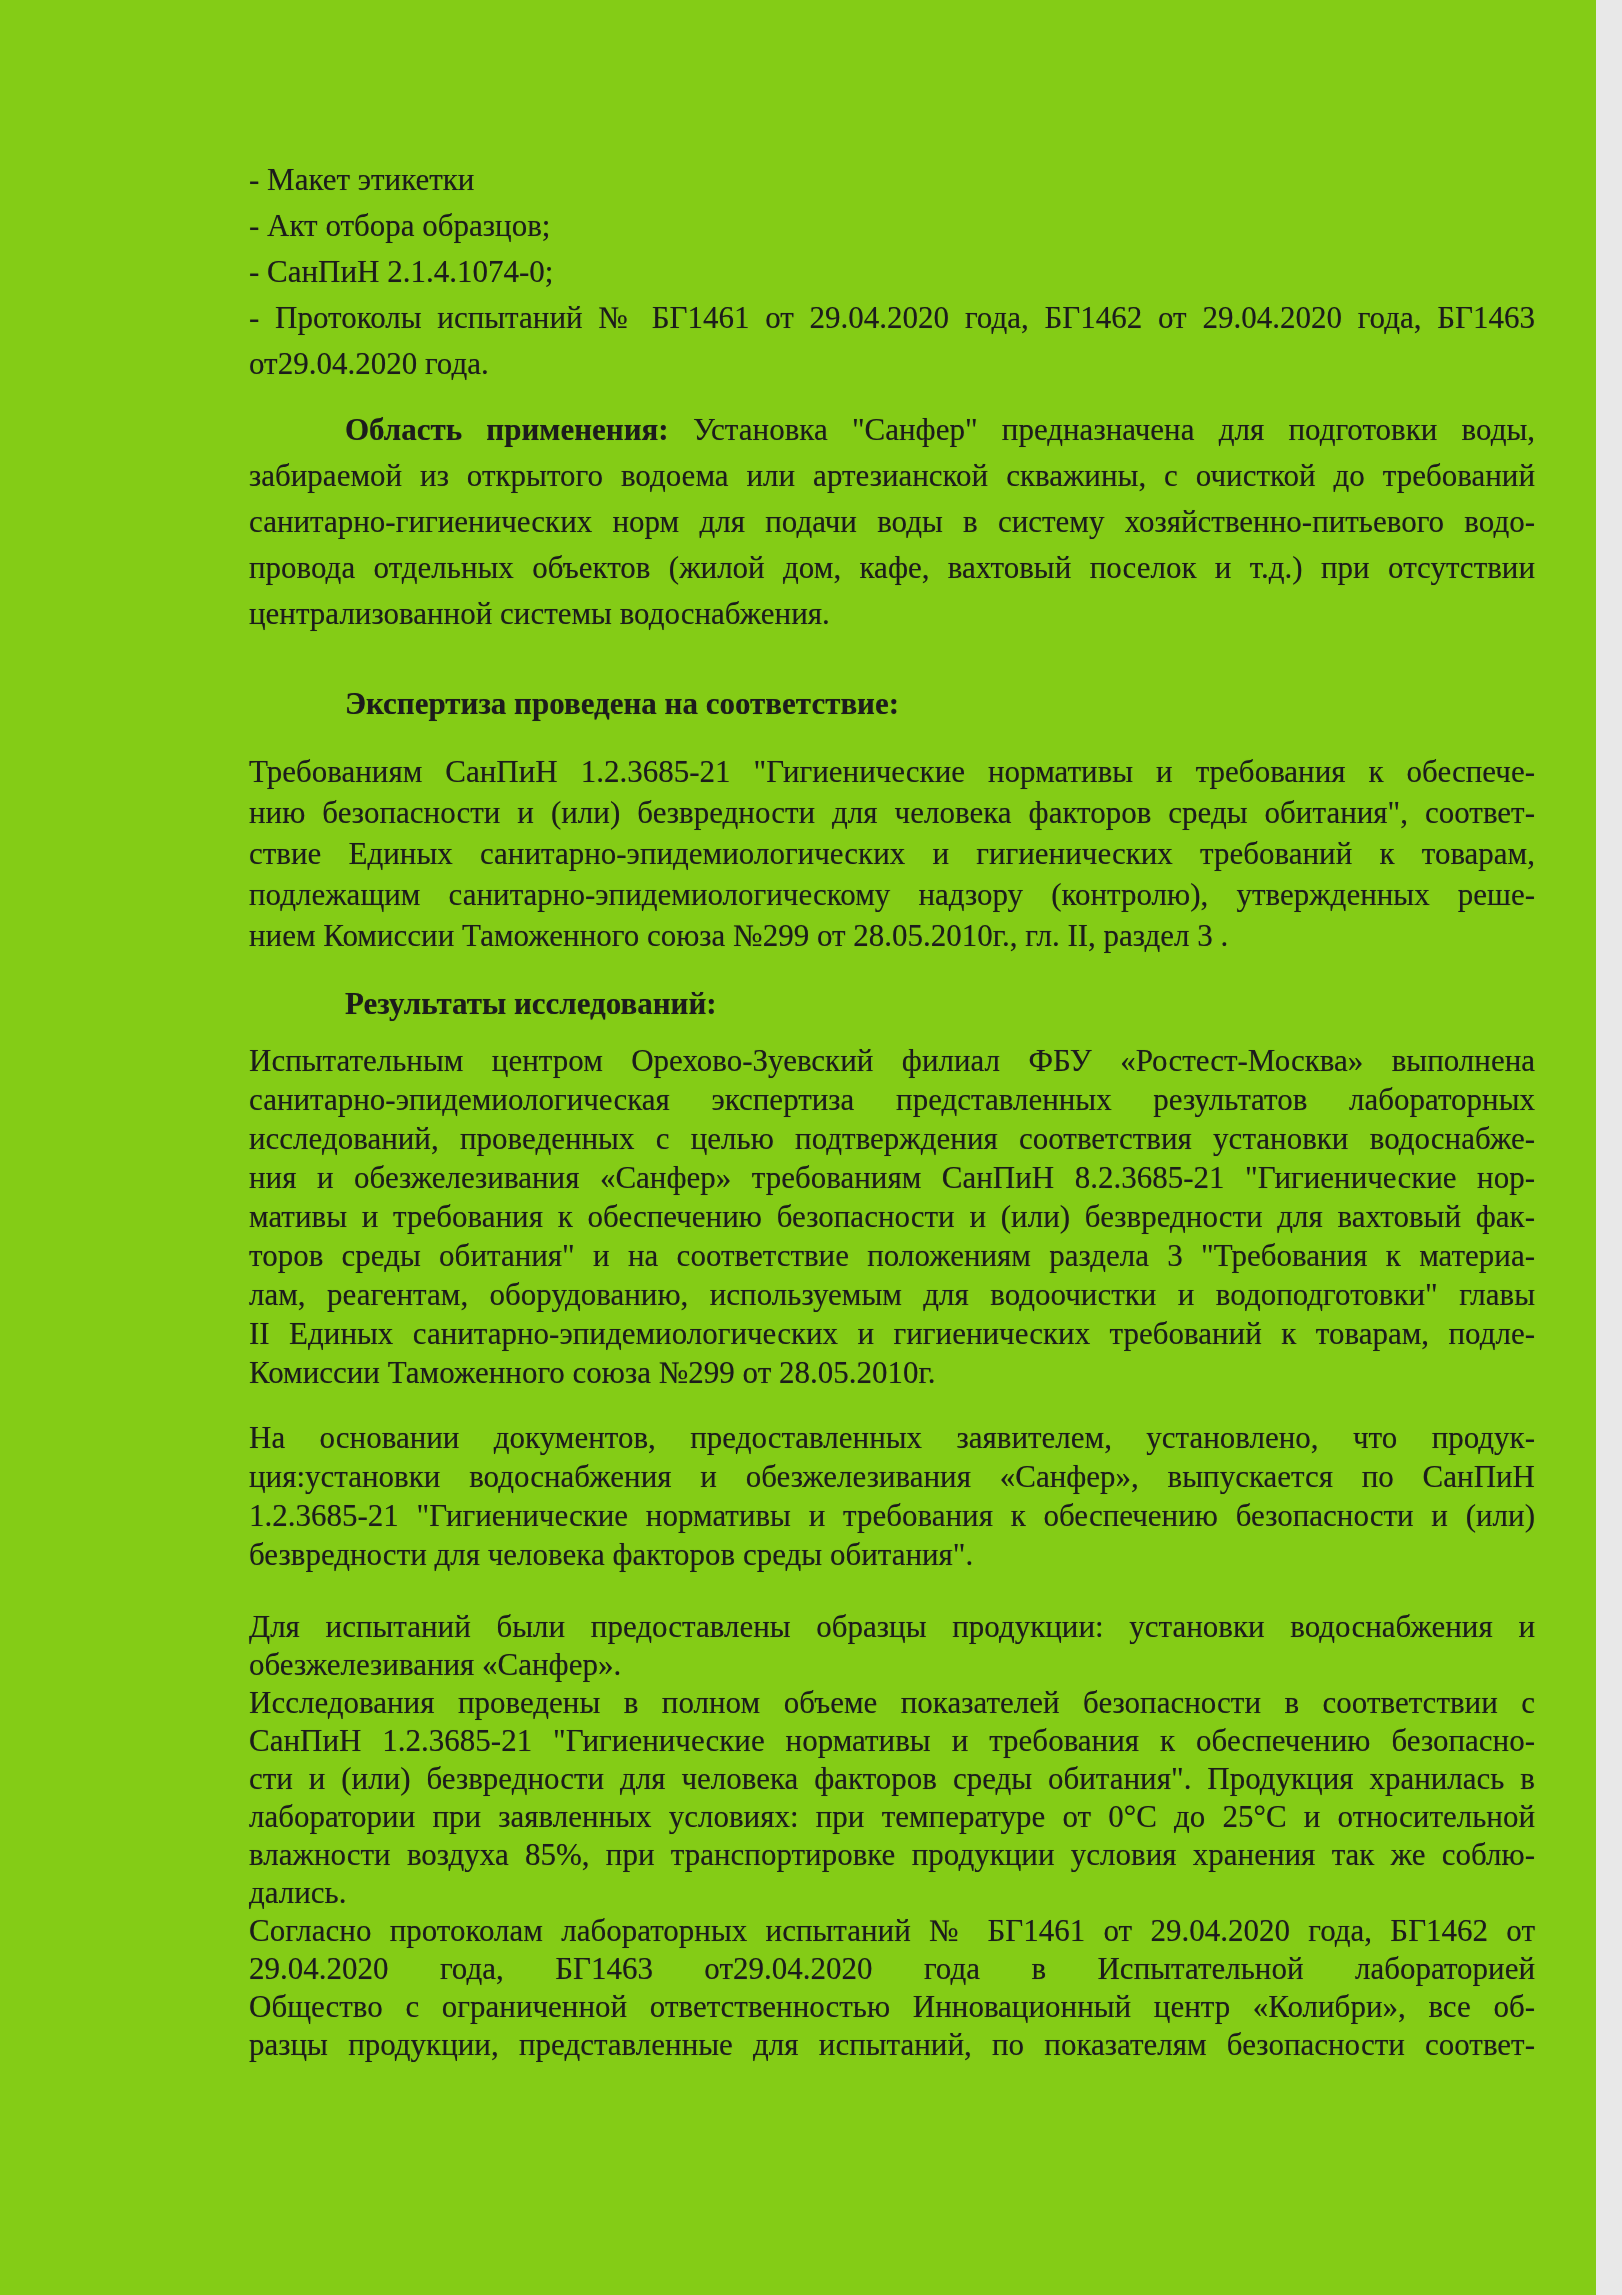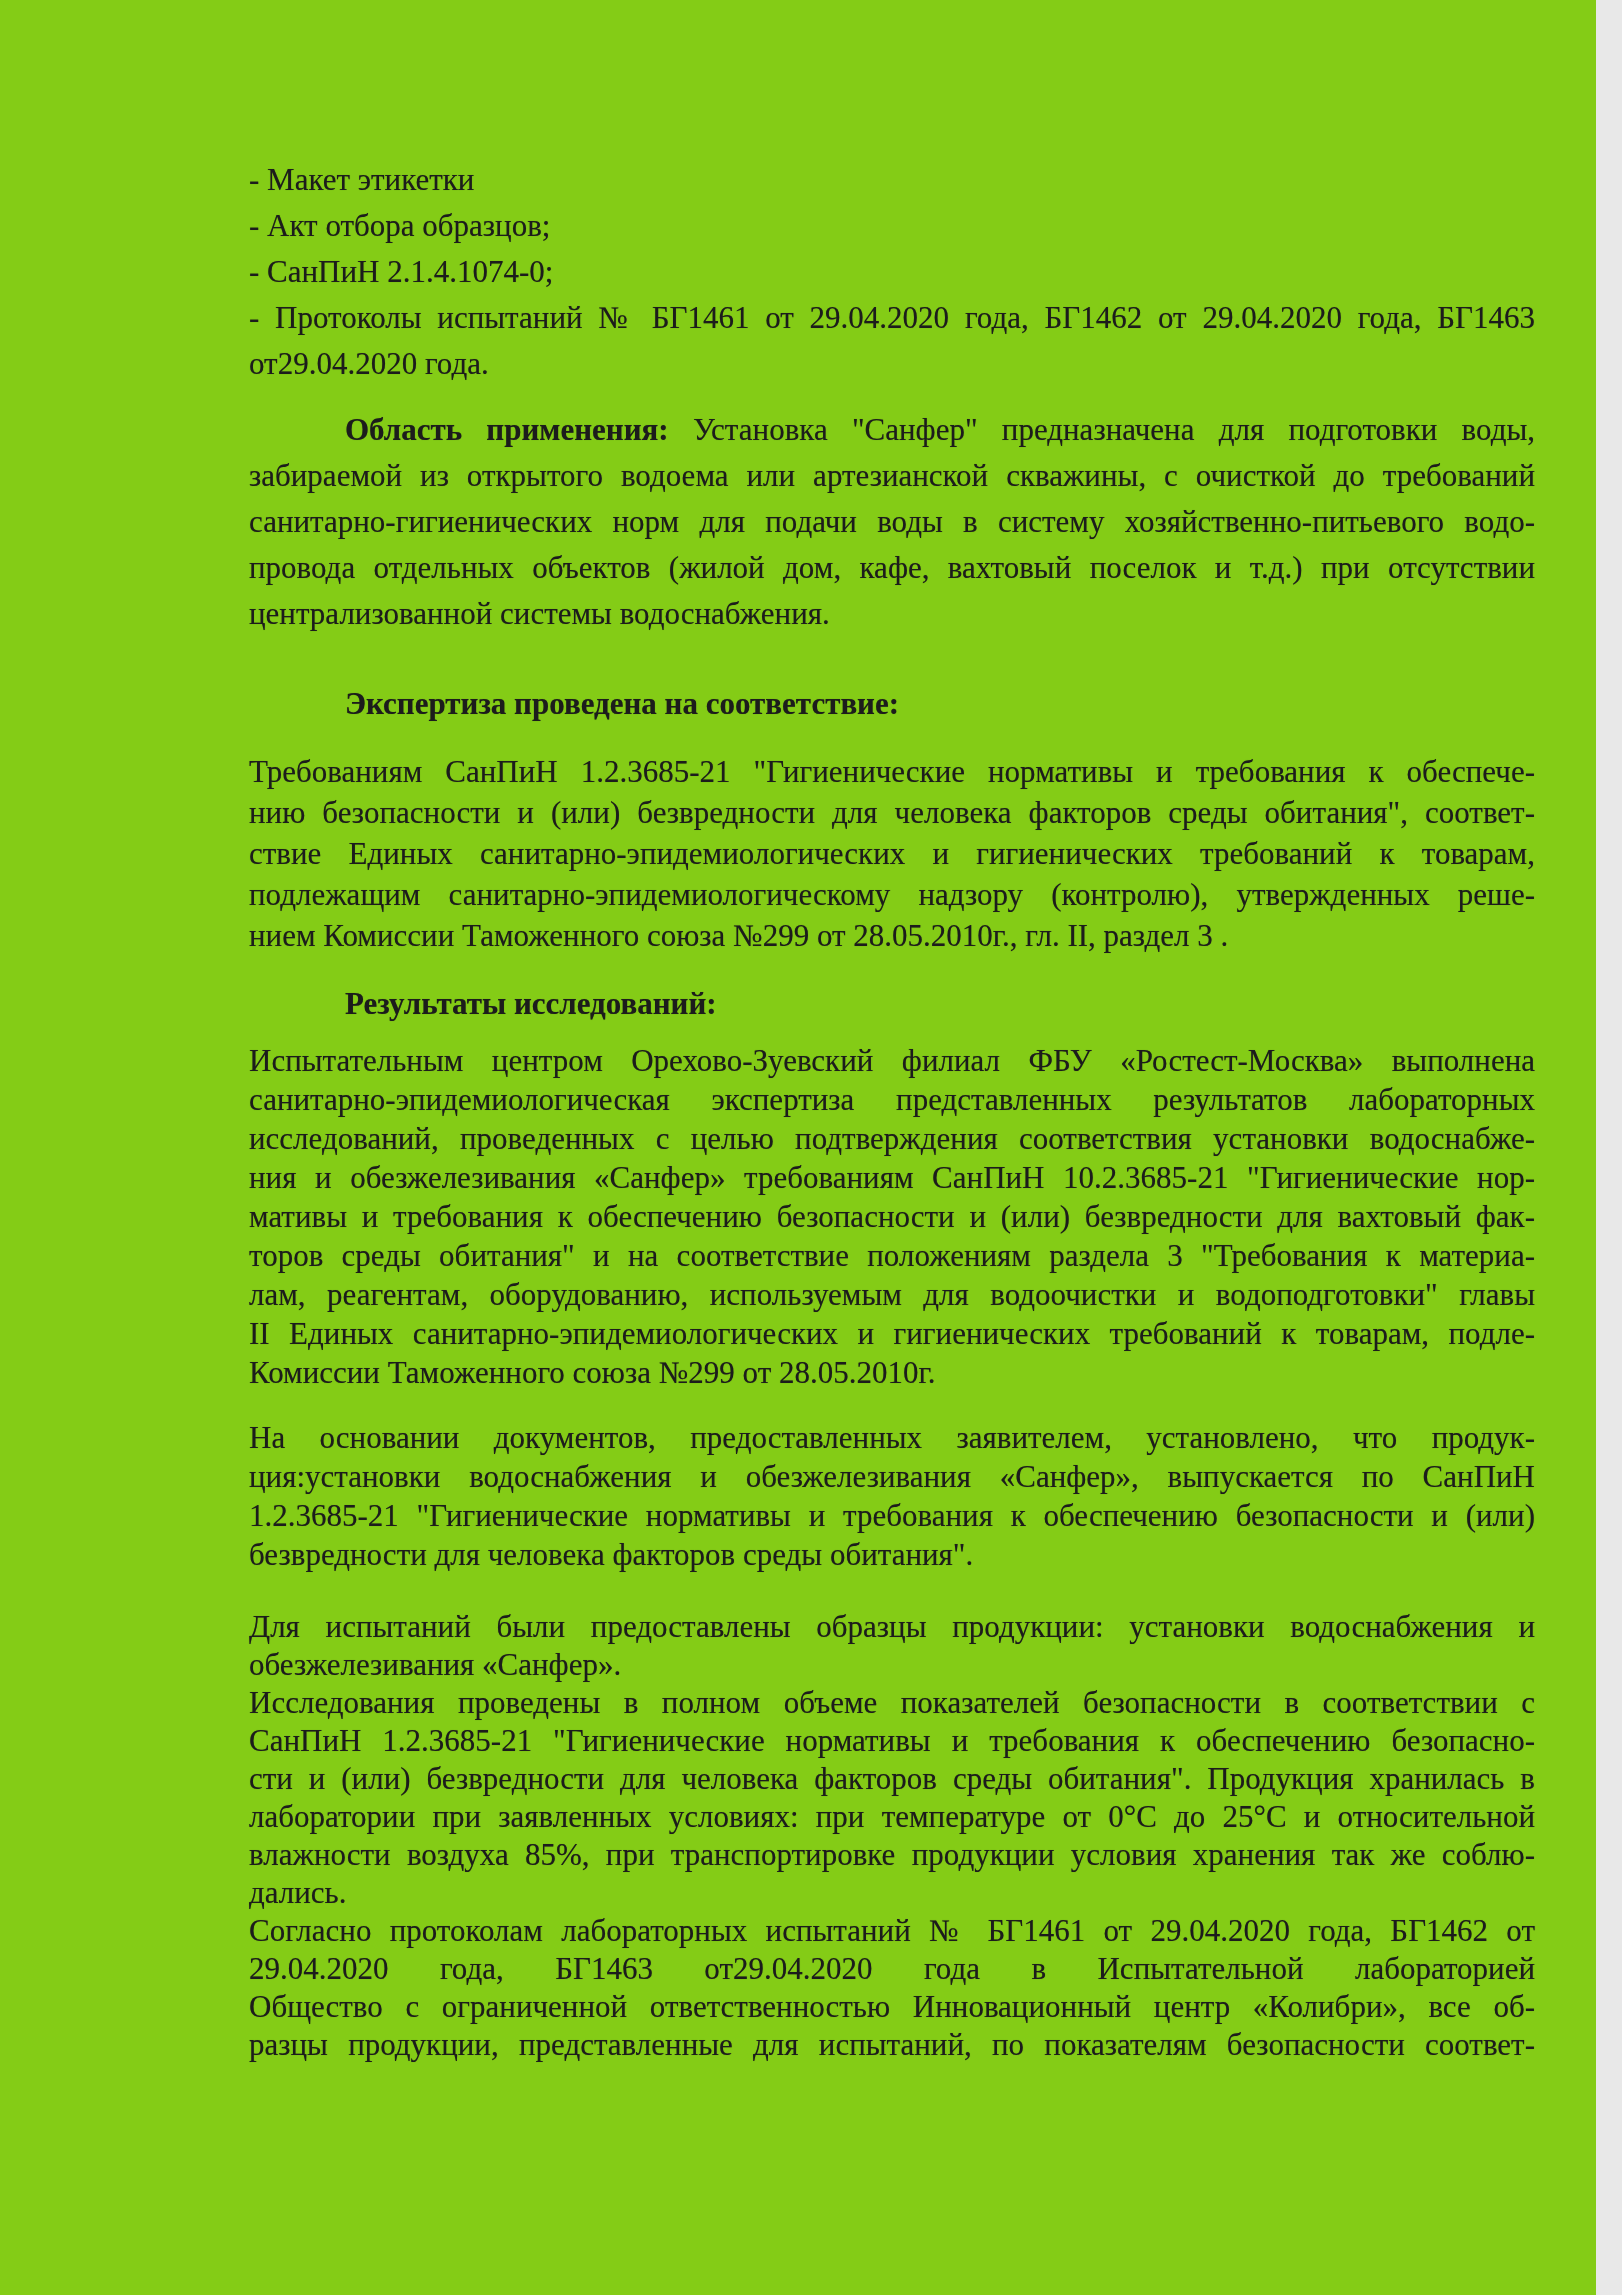--- a/index.html
+++ b/index.html
@@ -76,21 +76,21 @@
       <div class="ln j">подлежащим санитарно-эпидемиологическому надзору (контролю), утвержденных реше-</div>
       <div class="ln">нием Комиссии Таможенного союза №299 от 28.05.2010г., гл. II, раздел 3 .</div>
     </div>
 
     <div class="block bold ind ln" id="h-res">Результаты исследований:</div>
 
     <div class="block" id="results">
       <div class="ln j">Испытательным центром Орехово-Зуевский филиал ФБУ «Ростест-Москва» выполнена</div>
       <div class="ln j">санитарно-эпидемиологическая экспертиза представленных результатов лабораторных</div>
       <div class="ln j">исследований, проведенных с целью подтверждения соответствия установки водоснабже-</div>
-      <div class="ln j">ния и обезжелезивания «Санфер» требованиям СанПиН 10.2.3685-21 "Гигиенические нор-</div>
+      <div class="ln j">ния и обезжелезивания «Санфер» требованиям СанПиН 8.2.3685-21 "Гигиенические нор-</div>
       <div class="ln j">мативы и требования к обеспечению безопасности и (или) безвредности для вахтовый фак-</div>
       <div class="ln j">торов среды обитания" и на соответствие положениям раздела 3 "Требования к материа-</div>
       <div class="ln j">лам, реагентам, оборудованию, используемым для водоочистки и водоподготовки" главы</div>
       <div class="ln j">II Единых санитарно-эпидемиологических и гигиенических требований к товарам, подле-</div>
       <div class="ln">Комиссии Таможенного союза №299 от 28.05.2010г.</div>
     </div>
 
     <div class="block" id="basis">
       <div class="ln j">На основании документов, предоставленных заявителем, установлено, что продук-</div>
       <div class="ln j">ция:установки водоснабжения и обезжелезивания «Санфер», выпускается по СанПиН</div>

